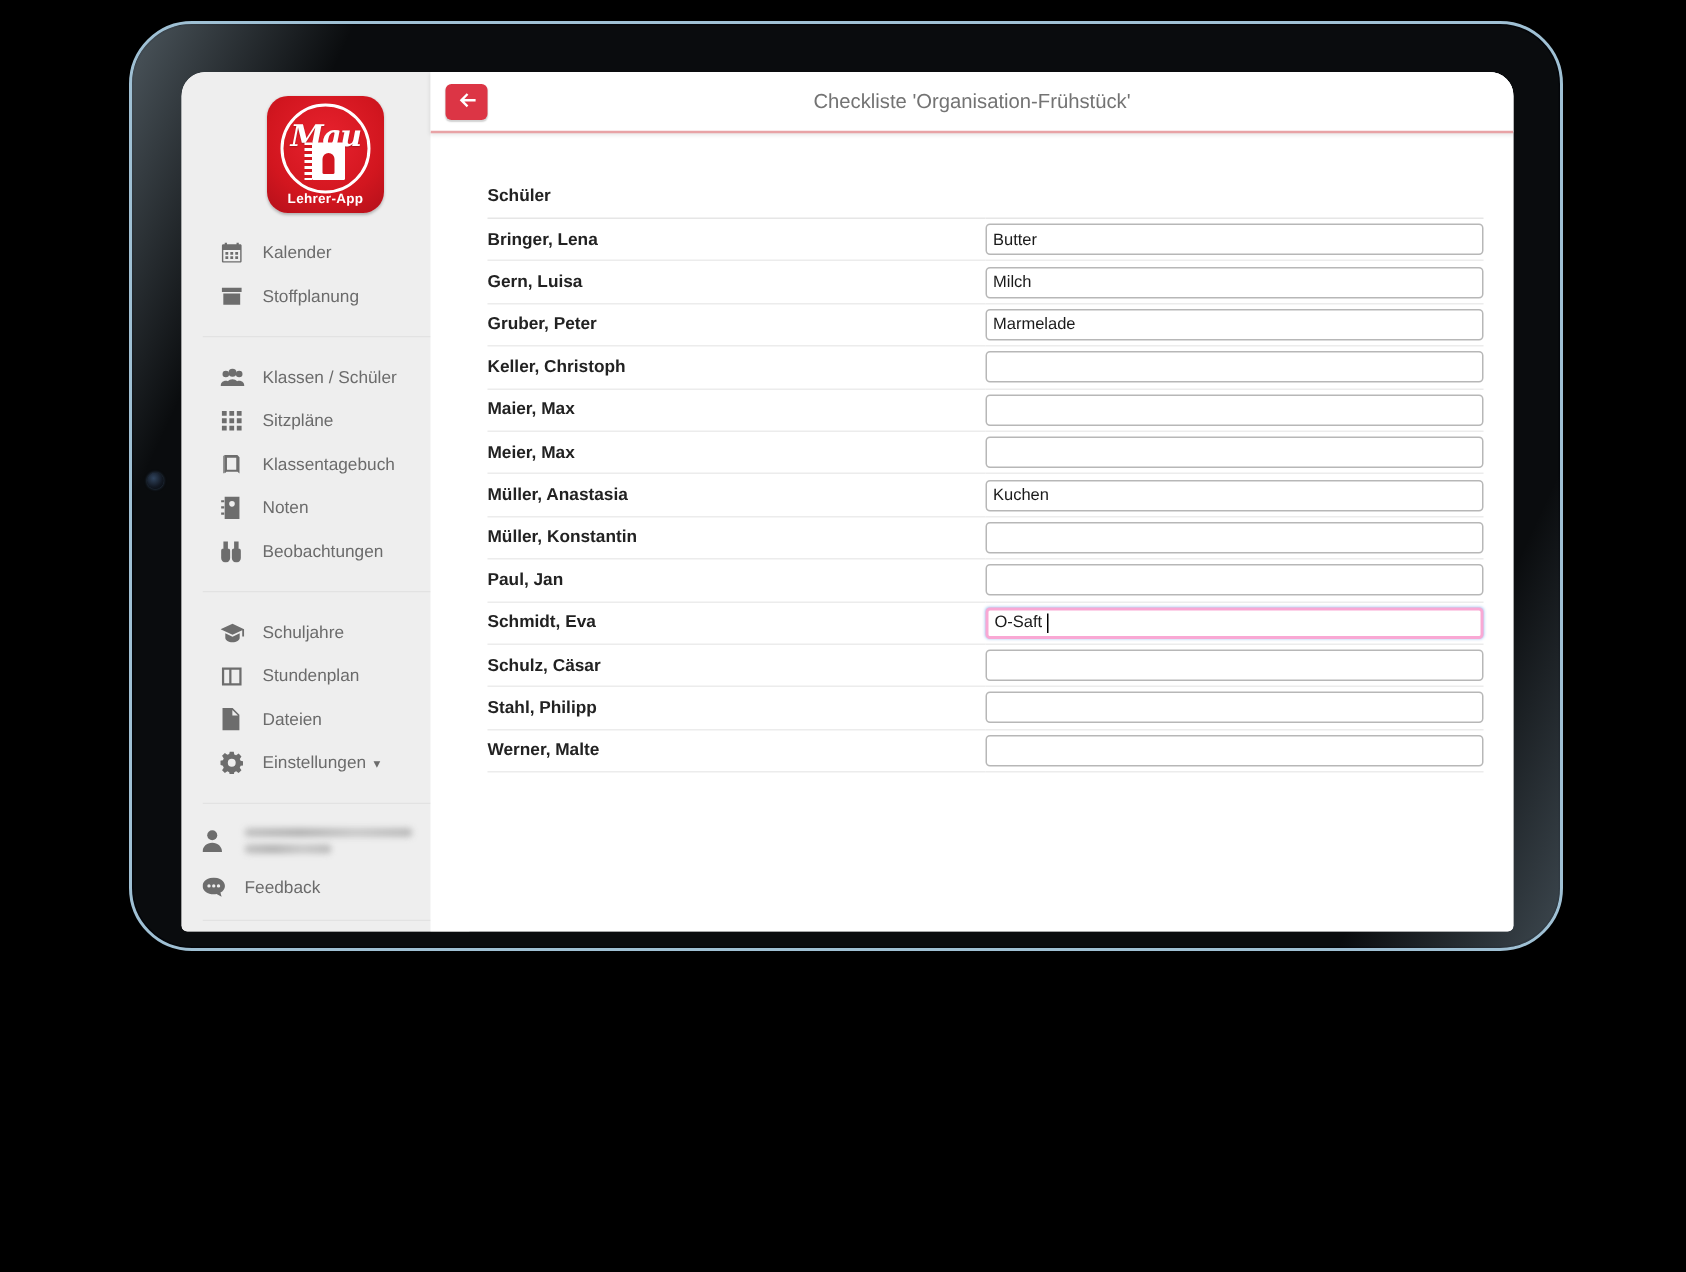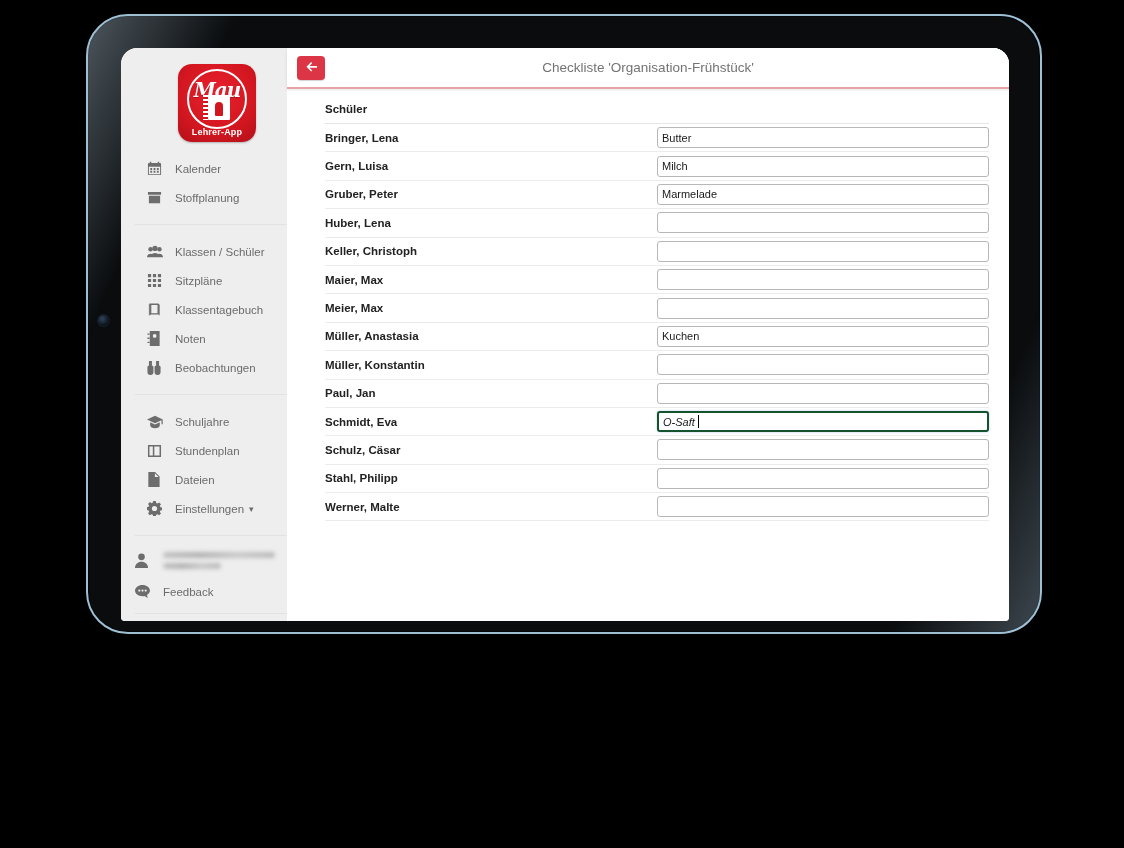--- a/index.html
+++ b/index.html
@@ -186,21 +186,21 @@
   #header-title {
     position: absolute;
     left: 0; right: 0;
     text-align: center;
     font-size: 13.5px;
     color: #737373;
     pointer-events: none;
   }
 
   #content {
-    padding: 14px 20px 0 38px;
+    padding: 36px 20px 0 38px;
   }
   table#checklist {
     width: 100%;
     border-collapse: collapse;
     table-layout: fixed;
   }
   table#checklist th {
     text-align: left;
     font-size: 11.5px;
     font-weight: bold;
@@ -228,23 +228,22 @@
     border: 1px solid #b7b7b7;
     border-radius: 3px;
     background: #ffffff;
     font-size: 11px;
     color: #1a1a1a;
     font-family: "Liberation Sans", sans-serif;
     padding: 0 4px;
     outline: none;
   }
   .field.focused {
-    border: 2px solid #14532d;
+    border: 2px solid #f9a8d4;
     box-shadow: 0 0 2px rgba(43,114,216,.45);
-    font-style: italic;
   }
   .field-wrap { position: relative; }
   .caret {
     position: absolute;
     width: 1px; height: 13px;
     background: #000000;
     top: 4px;
   }
 </style>
 </head>
@@ -434,26 +433,20 @@
                   <div class="field-wrap"><input type="text" class="field" value="Milch" style=""></div>
                 </td>
               </tr>
               <tr>
                 <td class="name-cell">Gruber, Peter</td>
                 <td class="input-cell">
                   <div class="field-wrap"><input type="text" class="field" value="Marmelade" style=""></div>
                 </td>
               </tr>
               <tr>
-                <td class="name-cell">Huber, Lena</td>
-                <td class="input-cell">
-                  <div class="field-wrap"><input type="text" class="field" value="" style=""></div>
-                </td>
-              </tr>
-              <tr>
                 <td class="name-cell">Keller, Christoph</td>
                 <td class="input-cell">
                   <div class="field-wrap"><input type="text" class="field" value="" style=""></div>
                 </td>
               </tr>
               <tr>
                 <td class="name-cell">Maier, Max</td>
                 <td class="input-cell">
                   <div class="field-wrap"><input type="text" class="field" value="" style=""></div>
                 </td>

